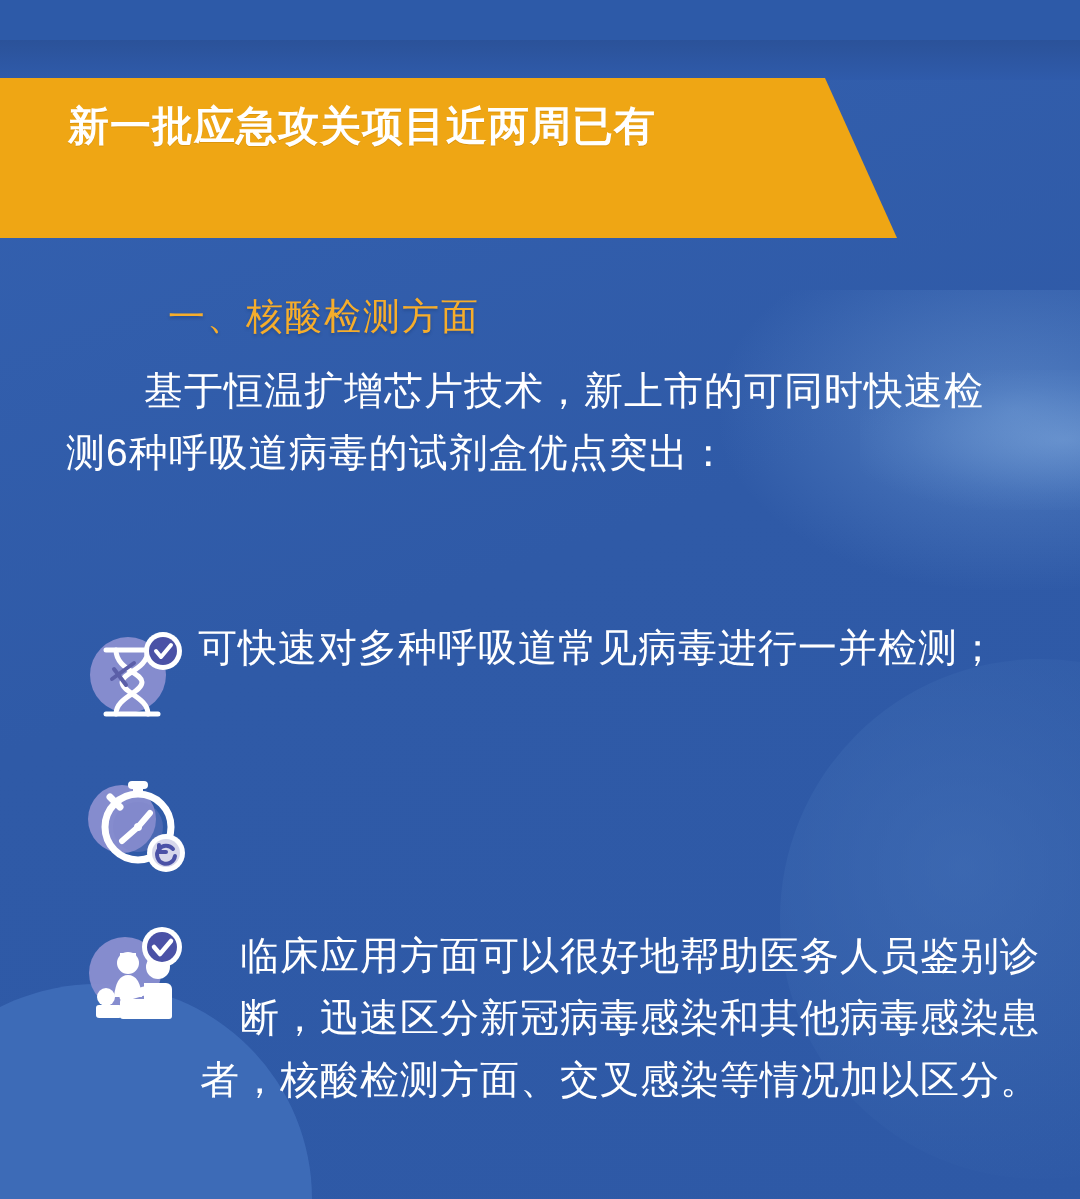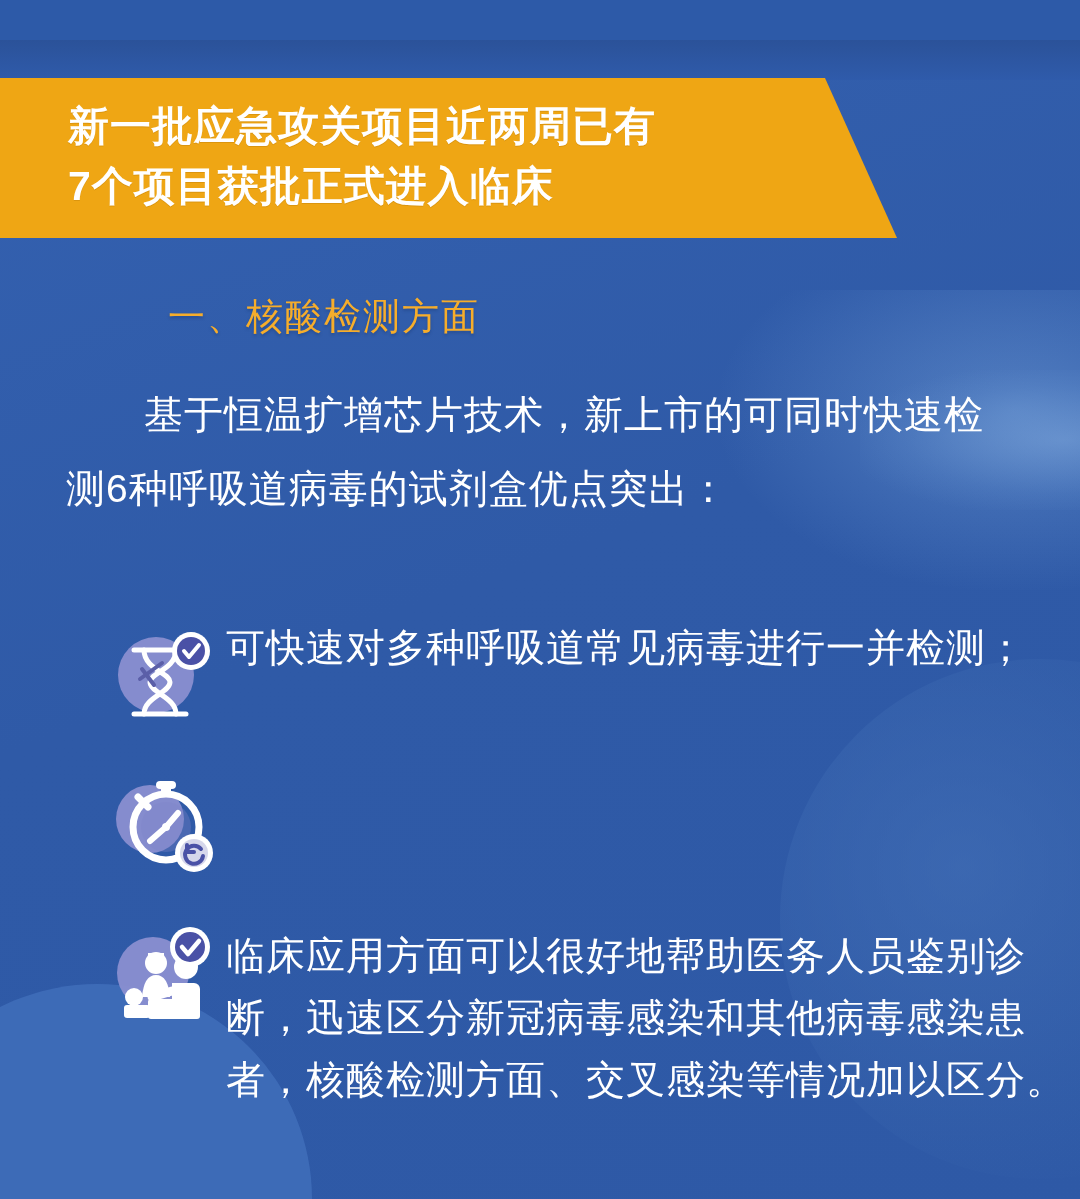--- a/index.html
+++ b/index.html
@@ -104,36 +104,37 @@
     font-weight: normal;
     letter-spacing: 2px;
     white-space: nowrap;
     text-shadow: 0 2px 3px rgba(20,50,100,0.35);
   }
 
   
   .intro {
     position: absolute;
     left: 66px;
-    top: 338px;
+    top: 320px;
     width: 950px;
     color: #ffffff;
     font-size: 39px;
-    line-height: 74px;
+    line-height: 62px;
     letter-spacing: 1px;
     text-indent: 78px;
     font-weight: 500;
   }
 
   
   .bullets {
     position: absolute;
-    left: 108px;
+    left: 80px;
     top: 575px;
     width: 960px;
+    text-align: right;
   }
   .bullet {
     display: flex;
     align-items: flex-start;
     margin-bottom: 30px;
   }
   .bullet-icon {
     flex: 0 0 auto;
     width: 112px;
     height: 112px;
@@ -161,21 +162,20 @@
 
   <div class="bg-base"></div>
   <div class="bg-sheen-top"></div>
   <div class="bg-glow-right"></div>
   <div class="bg-glow-right2"></div>
   <div class="bg-circle-br"></div>
   <div class="bg-circle-bl"></div>
 
   <div class="banner">
     <div class="banner-line">新一批应急攻关项目近两周已有</div>
-    <div class="banner-line">7个项目获批正式进入临床</div>
   </div>
 
   <div class="section-heading">一、核酸检测方面</div>
 
   <div class="intro">基于恒温扩增芯片技术，新上市的可同时快速检测6种呼吸道病毒的试剂盒优点突出：</div>
 
   <div class="bullets">
 
     <div class="bullet b1">
       <div class="bullet-icon">

